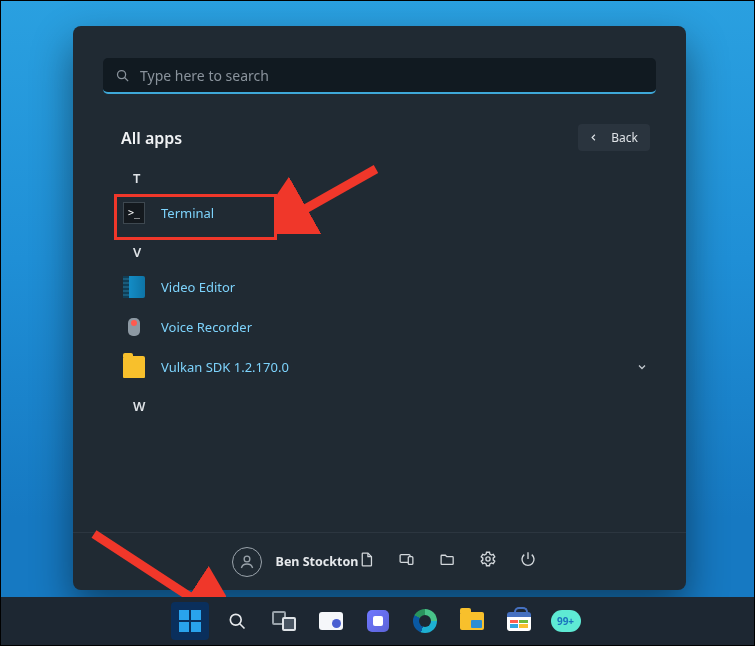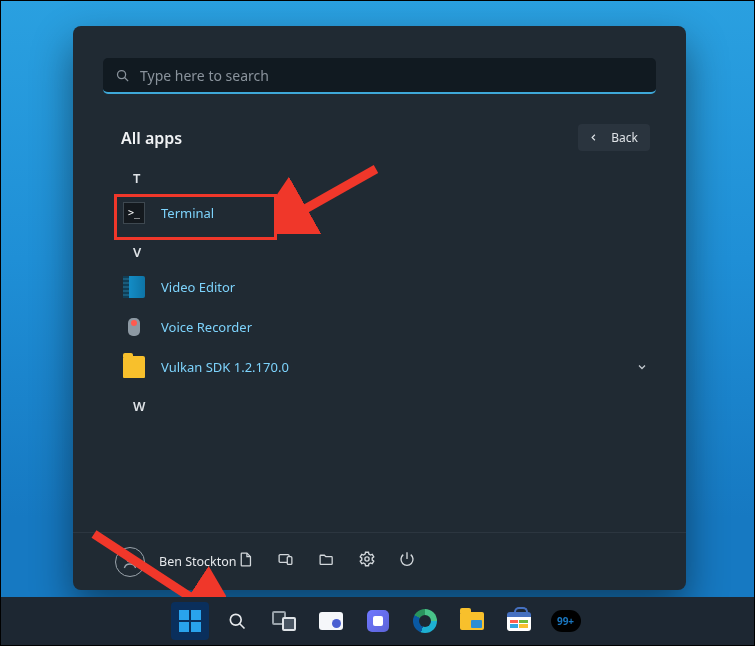--- a/index.html
+++ b/index.html
@@ -56,21 +56,21 @@
   .ico-recorder { width:12px; height:18px; background:#8d99a3; border-radius:5px; position:relative; }
   .ico-recorder::after{content:"";position:absolute;left:3px;top:2px;width:6px;height:6px;border-radius:50%;background:#ff5a4f;}
   .app-name { font-size: 13px; color:#7dd3fc; flex:1; }
   .expand { color:#c3c9cf; font-size:14px; padding-right:28px; }
   .highlight-box {
     position:absolute; left:113px; top:193px; width:163px; height:46px;
     border: 3px solid #f0372a; pointer-events:none;
   }
   .footer {
     height: 58px; border-top:1px solid #2c3640; display:flex; align-items:center;
-    padding: 0 32px 0 42px; justify-content:flex-start;
+    padding: 0 32px 0 42px; justify-content:center;font-weight:bold;
   }
   .user { display:flex; align-items:center; gap:14px; }
   .avatar {
     width:30px;height:30px;border-radius:50%;border:1.5px solid #9aa3ab;
     display:flex;align-items:center;justify-content:center;
   }
   .user-name { font-size:12.5px; color:#e6e9ec; }
   .footer-icons { display:flex; gap:22px; align-items:center; }
   .f-ico { color:#d3d8dc; cursor:pointer; }
   .taskbar {
@@ -97,21 +97,21 @@
   .tb-edge{position:relative;width:24px;height:24px;border-radius:50%;background:conic-gradient(#48c389 0 90deg,#1db0d2 90deg 200deg,#0a59a3 200deg 300deg,#2a945e 300deg 360deg);}
   .tb-edge::after{content:"";position:absolute;inset:6px;border-radius:50%;background:#1d2732;}
   .tb-explorer{width:24px;height:18px;background:#f8c02c;border-radius:2px;position:relative;}
   .tb-explorer::before{content:"";position:absolute;left:0;top:-4px;width:11px;height:5px;background:#f8c02c;border-radius:2px 2px 0 0;}
   .tb-explorer::after{content:"";position:absolute;right:2px;bottom:2px;width:11px;height:8px;background:#2c8dd4;border-radius:1px;}
   .tb-store{width:24px;height:19px;background:#fff;border-radius:3px;position:relative;border-top:5px solid #4570c0;}
   .tb-store::before{content:"";position:absolute;left:7px;top:-10px;width:10px;height:6px;border:2px solid #4570c0;border-bottom:none;border-radius:5px 5px 0 0;}
   .tb-store .grid{position:absolute;inset:3px;display:grid;grid-template:1fr 1fr/1fr 1fr;gap:1.5px;}
   .tb-store .grid span:nth-child(1){background:#ff5f4e;} .tb-store .grid span:nth-child(2){background:#6fbb3e;}
   .tb-store .grid span:nth-child(3){background:#32a6e0;} .tb-store .grid span:nth-child(4){background:#f9c032;}
-  .tb-mail{width:30px;height:22px;border-radius:11px;background:#000000;display:flex;align-items:center;justify-content:center;color:#1a75bd;font-size:10px;font-weight:700;}
+  .tb-mail{width:30px;height:22px;border-radius:11px;background:#5eead4;display:flex;align-items:center;justify-content:center;color:#1a75bd;font-size:10px;font-weight:700;}
   .arrow { position:absolute; pointer-events:none; }
 </style>
 </head>
 <body>
 
 <div class="start-panel">
 
   <div class="search">
     <svg class="svg-ico" width="15" height="15" viewBox="0 0 24 24" fill="none" stroke="#8a939c" stroke-width="2">
         <circle cx="10.5" cy="10.5" r="6.5"></circle>

